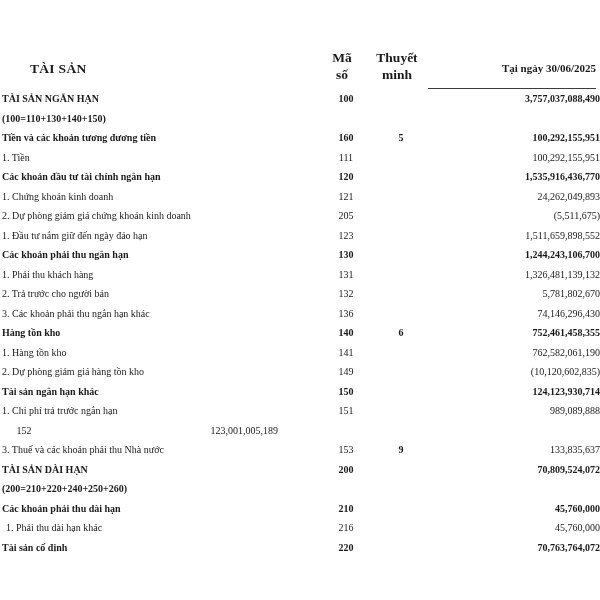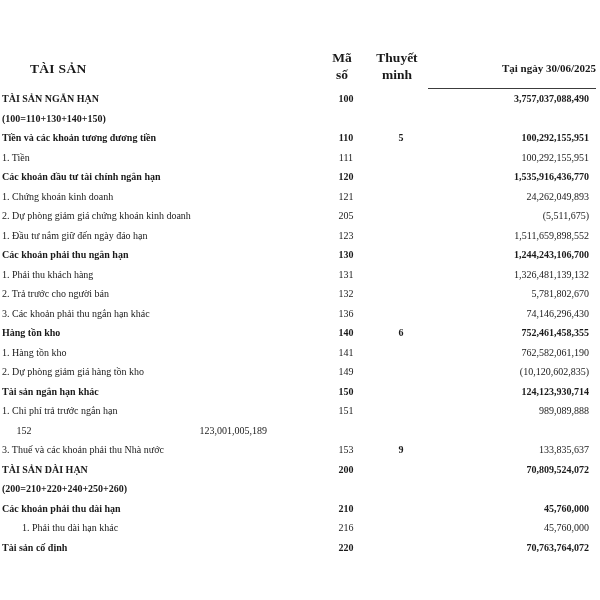--- a/index.html
+++ b/index.html
@@ -17,21 +17,21 @@
   .header {
     position: absolute;
     top: 48px; left: 0; right: 0;
     height: 41px;
     display: flex;
   }
   .cell { box-sizing: border-box; }
   .col-label { flex: 1 1 auto; min-width: 0; }
   .col-code  { flex: 0 0 48px; text-align: center; }
   .col-note  { flex: 0 0 62px; text-align: center; }
-  .col-value { flex: 0 0 168px; text-align: right; padding-right: 11px; }
+  .col-value { flex: 0 0 168px; text-align: right; }
 
   .hdr-assets {
     display: flex; align-items: center;
     padding-left: 30px;
     font-weight: 700; font-size: 13.5px;
     letter-spacing: 0.3px;
   }
   .hdr-stack {
     display: flex; flex-direction: column;
     justify-content: flex-start; align-items: center;
@@ -53,21 +53,21 @@
   }
   .row {
     display: flex;
     height: 19.5px;
     align-items: center;
     font-size: 10px;
     font-weight: 400;
   }
   .row.bold { font-weight: 700; }
   .row .label { white-space: nowrap; overflow: hidden; padding-left: 2px; }
-  .row.indent .label { padding-left: 22px; }
+  .row.indent .label { padding-left: 6px; }
   .row .note { font-weight: 700; }
 </style>
 </head>
 <body>
 
 <div class="page">
 
   <div class="header">
     <div class="cell col-label hdr-assets">
       <span>TÀI SẢN</span>
@@ -93,21 +93,21 @@
         <div class="cell col-value value">3,757,037,088,490</div>
       </div>
       <div class="row bold">
         <div class="cell col-label label">(100=110+130+140+150)</div>
         <div class="cell col-code code"></div>
         <div class="cell col-note note"></div>
         <div class="cell col-value value"></div>
       </div>
       <div class="row bold">
         <div class="cell col-label label">Tiền và các khoản tương đương tiền</div>
-        <div class="cell col-code code">110</div>
+        <div class="cell col-code code">160</div>
         <div class="cell col-note note">5</div>
         <div class="cell col-value value">100,292,155,951</div>
       </div>
       <div class="row">
         <div class="cell col-label label">1. Tiền</div>
         <div class="cell col-code code">111</div>
         <div class="cell col-note note"></div>
         <div class="cell col-value value">100,292,155,951</div>
       </div>
       <div class="row bold">

